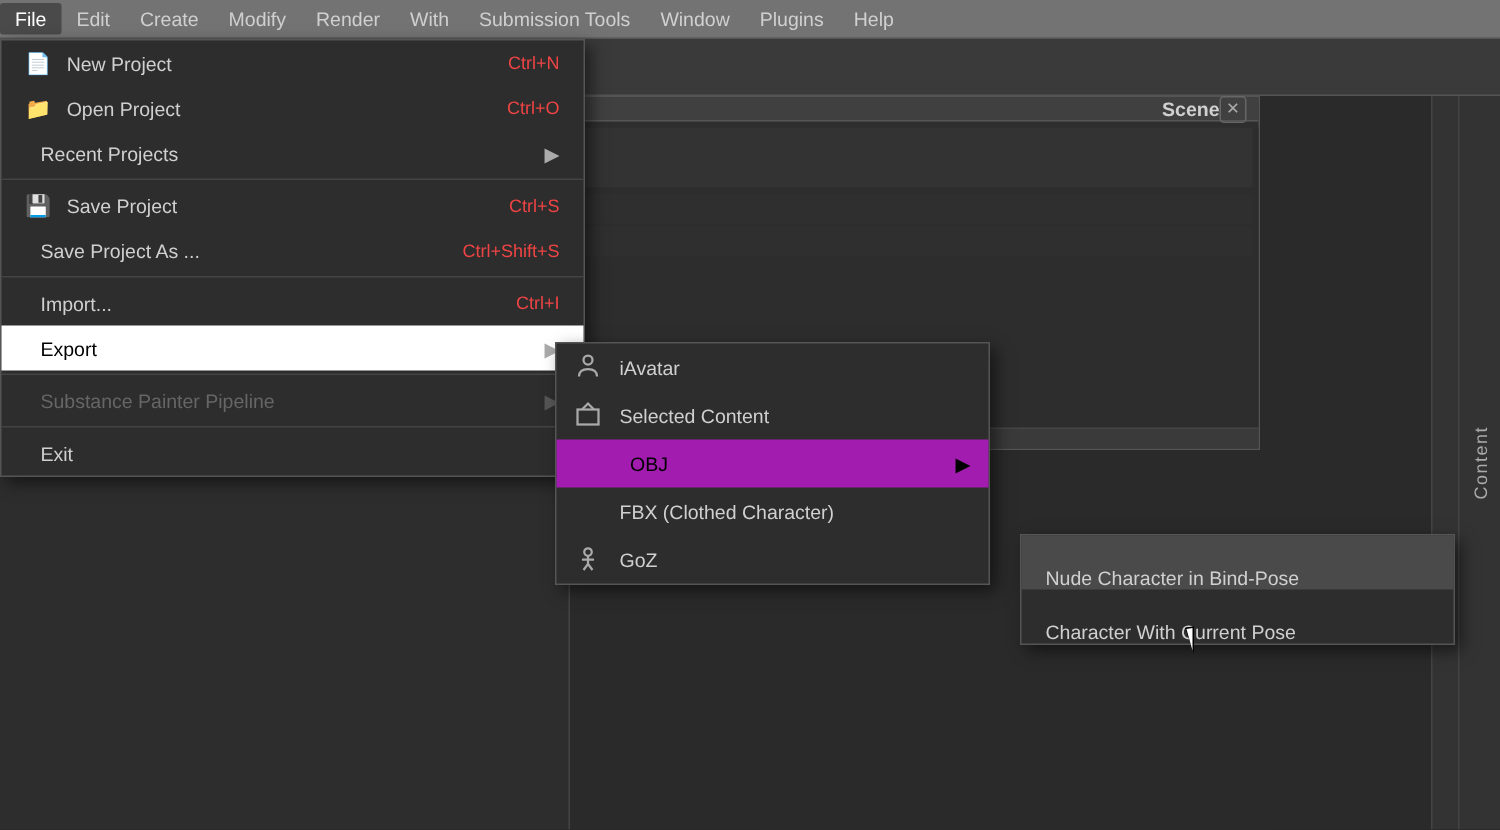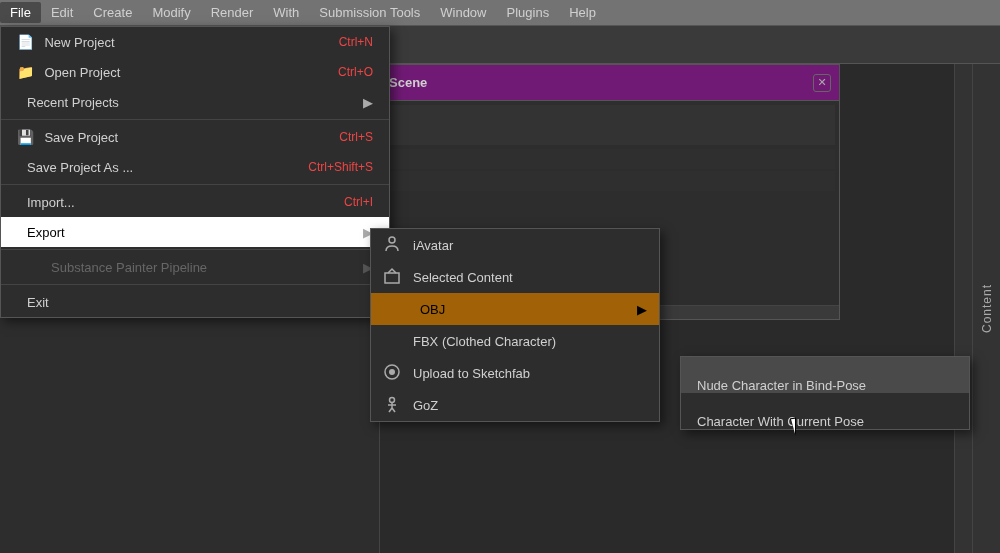--- a/index.html
+++ b/index.html
@@ -182,24 +182,24 @@
       position: absolute;
       top: 0;
       left: 0;
       width: 460px;
       background: #2e2e2e;
       border: 1px solid #555;
     }
     .scene-panel-header {
       display: flex;
       align-items: center;
-      justify-content: space-between;
-      background: #701a75;
+      justify-content: flex-end;
+      background: #404040;
       padding: 4px 8px;
-      height: 36px;
+      height: 16px;
       border-bottom: 1px solid #555;
     }
     .scene-panel-title {
       color: #d0d0d0;
       font-size: 13px;
       font-weight: bold;
     }
     .scene-panel-close {
       width: 18px;
       height: 18px;
@@ -259,21 +259,20 @@
       color: #ef4444;
       font-size: 12px;
     }
     .dropdown-item .chevron {
       margin-left: auto;
       color: #aaa;
     }
     .dropdown-item.disabled {
       color: #666;
       cursor: default;
-      gap: 24px;
     }
     .dropdown-separator {
       height: 1px;
       background: #444;
       margin: 2px 0;
     }
     .dropdown-item .file-icon {
       margin-right: 10px;
       font-size: 14px;
       color: #aaa;
@@ -294,21 +293,21 @@
       display: flex;
       align-items: center;
       height: 32px;
       padding: 0 12px;
       cursor: pointer;
       color: #d0d0d0;
       font-size: 13px;
       position: relative;
     }
     .export-item.active-item {
-      background: #a16207;
+      background: #a21caf;
       color: #000;
       padding-left: 19px;
     }
     .export-item .ex-icon {
       width: 22px;
       margin-right: 8px;
       font-size: 14px;
       color: #bbb;
     }
     .export-item.active-item .ex-icon {
@@ -602,29 +601,20 @@
     <span class="ex-icon" style="color:#333"></span>
     <span>OBJ</span>
     <span class="chevron">▶</span>
   </div>
 
   <div class="export-item">
     <span class="ex-icon" style="opacity:0"></span>
     <span>FBX (Clothed Character)</span>
   </div>
 
-  <div class="export-item">
-    <span class="ex-icon">
-      <svg width="18" height="18" viewBox="0 0 18 18">
-          <circle cx="9" cy="9" r="7" fill="none" stroke="#aaa" stroke-width="1.5"></circle>
-          <circle cx="9" cy="9" r="3" fill="#aaa"></circle>
-        </svg>
-    </span>
-    <span>Upload to Sketchfab</span>
-  </div>
 
   <div class="export-item">
     <span class="ex-icon">
       <svg width="18" height="18" viewBox="0 0 18 18">
           <circle cx="9" cy="5" r="2.5" fill="none" stroke="#aaa" stroke-width="1.5"></circle>
           <line x1="9" y1="7.5" x2="9" y2="13" stroke="#aaa" stroke-width="1.5"></line>
           <line x1="5" y1="10" x2="13" y2="10" stroke="#aaa" stroke-width="1.5"></line>
           <line x1="9" y1="13" x2="6" y2="17" stroke="#aaa" stroke-width="1.5"></line>
           <line x1="9" y1="13" x2="12" y2="17" stroke="#aaa" stroke-width="1.5"></line>
         </svg>

